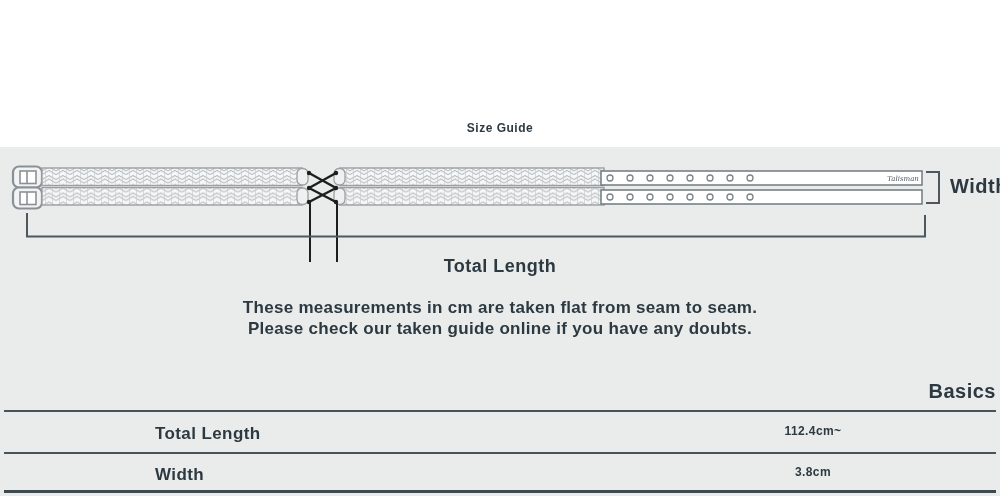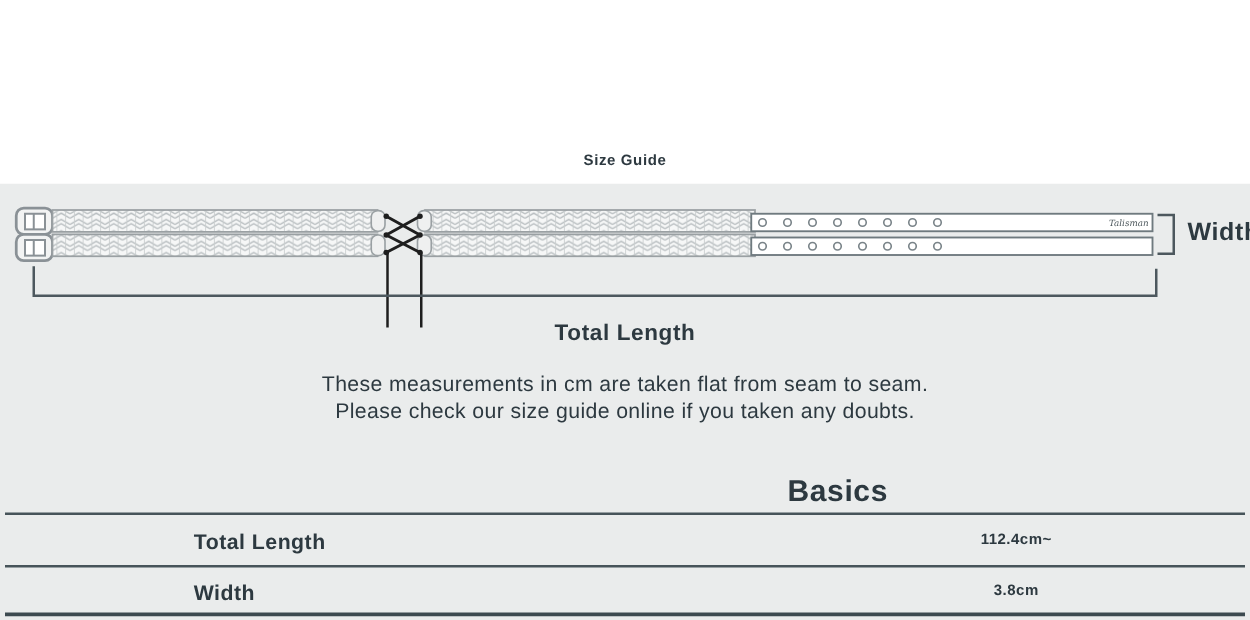--- a/index.html
+++ b/index.html
@@ -23,26 +23,26 @@
   .width-label{
     top:175px;left:950px;
     font-size:20px;font-weight:bold;letter-spacing:.5px;
   }
   .total-length-label{
     top:256px;left:0;width:1000px;text-align:center;
     font-size:18px;font-weight:bold;letter-spacing:.5px;
   }
   .note{
     top:297px;left:0;width:1000px;text-align:center;
-    font-size:17px;font-weight:normal;line-height:21px;letter-spacing:.3px;
+    font-size:17px;font-weight:bold;line-height:21px;letter-spacing:.3px;
   }
   
   .tbl-header{
-    top:380px;left:630px;width:366px;text-align:left;
-    font-size:24px;font-weight:bold;letter-spacing:.5px;
+    top:380px;left:630px;width:366px;text-align:right;
+    font-size:20px;font-weight:bold;letter-spacing:.5px;
   }
   .tbl-line{left:4px;width:992px;background:#47545a;}
   .line-1{top:410px;height:2px;}
   .line-2{top:452px;height:2px;}
   .line-3{top:490px;height:3px;background:#3d4a50;}
   .row-label{
     left:155px;font-size:17px;font-weight:bold;letter-spacing:.4px;
   }
   .row-value{
     left:630px;width:366px;text-align:center;
@@ -142,21 +142,21 @@
   <path d="M926,172 h13 v31 h-13" fill="none" stroke="#4d585e" stroke-width="2"></path>
 
   <path d="M27,213 V236.5 H925 V215" fill="none" stroke="#4d585e" stroke-width="2"></path>
 </svg>
 
 <div class="abs width-label ink">Width</div>
 <div class="abs total-length-label ink">Total Length</div>
 
 <div class="abs note ink">
   <div>These measurements in cm are taken flat from seam to seam.</div>
-  <div>Please check our size guide online if you taken any doubts.</div>
+  <div>Please check our taken guide online if you have any doubts.</div>
 </div>
 
 <div class="abs tbl-header ink">Basics</div>
 <div class="abs tbl-line line-1"></div>
 <div class="abs row-label row-y1 ink">Total Length</div>
 <div class="abs row-value row-y1 ink">112.4cm~</div>
 <div class="abs tbl-line line-2"></div>
 <div class="abs row-label row-y2 ink">Width</div>
 <div class="abs row-value row-y2 ink">3.8cm</div>
 <div class="abs tbl-line line-3"></div>

